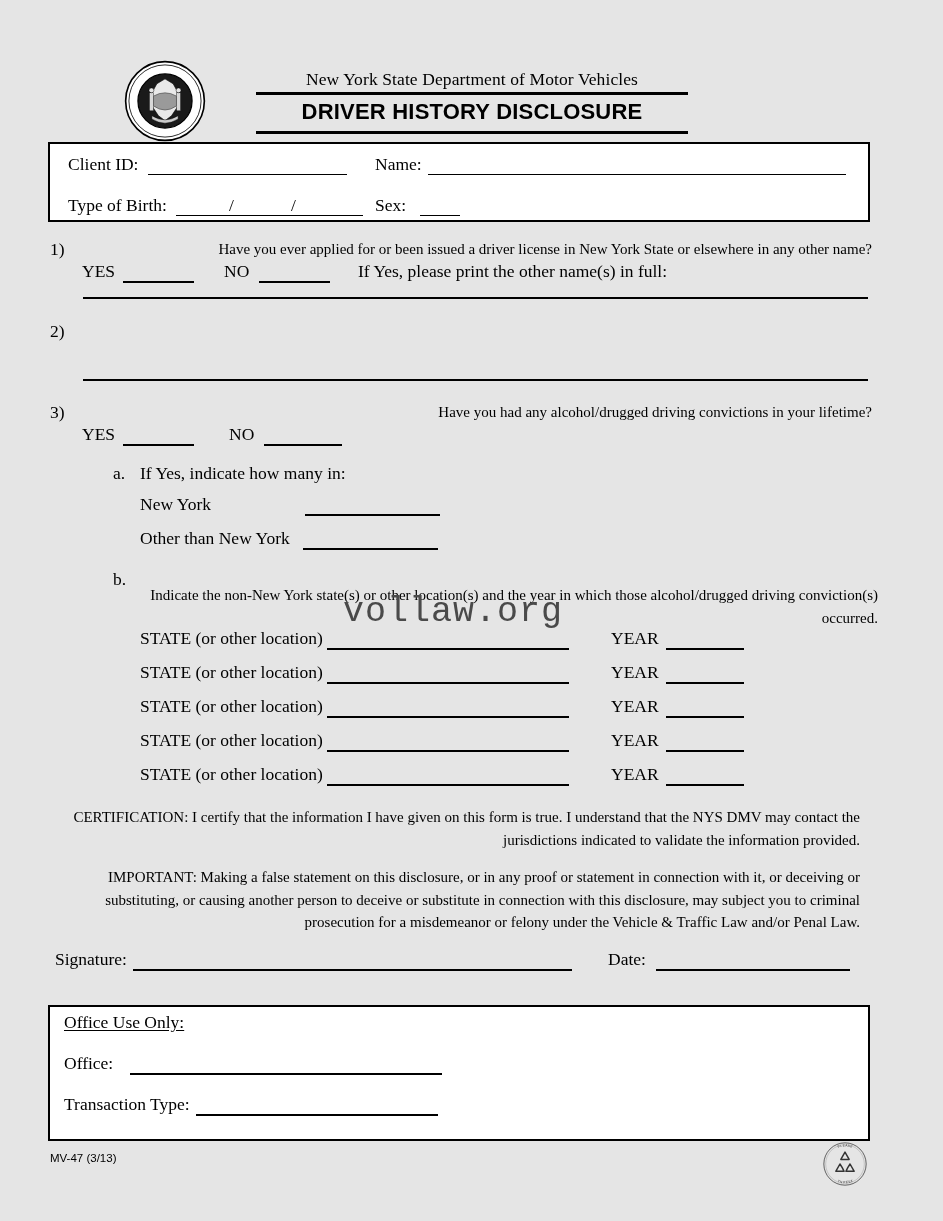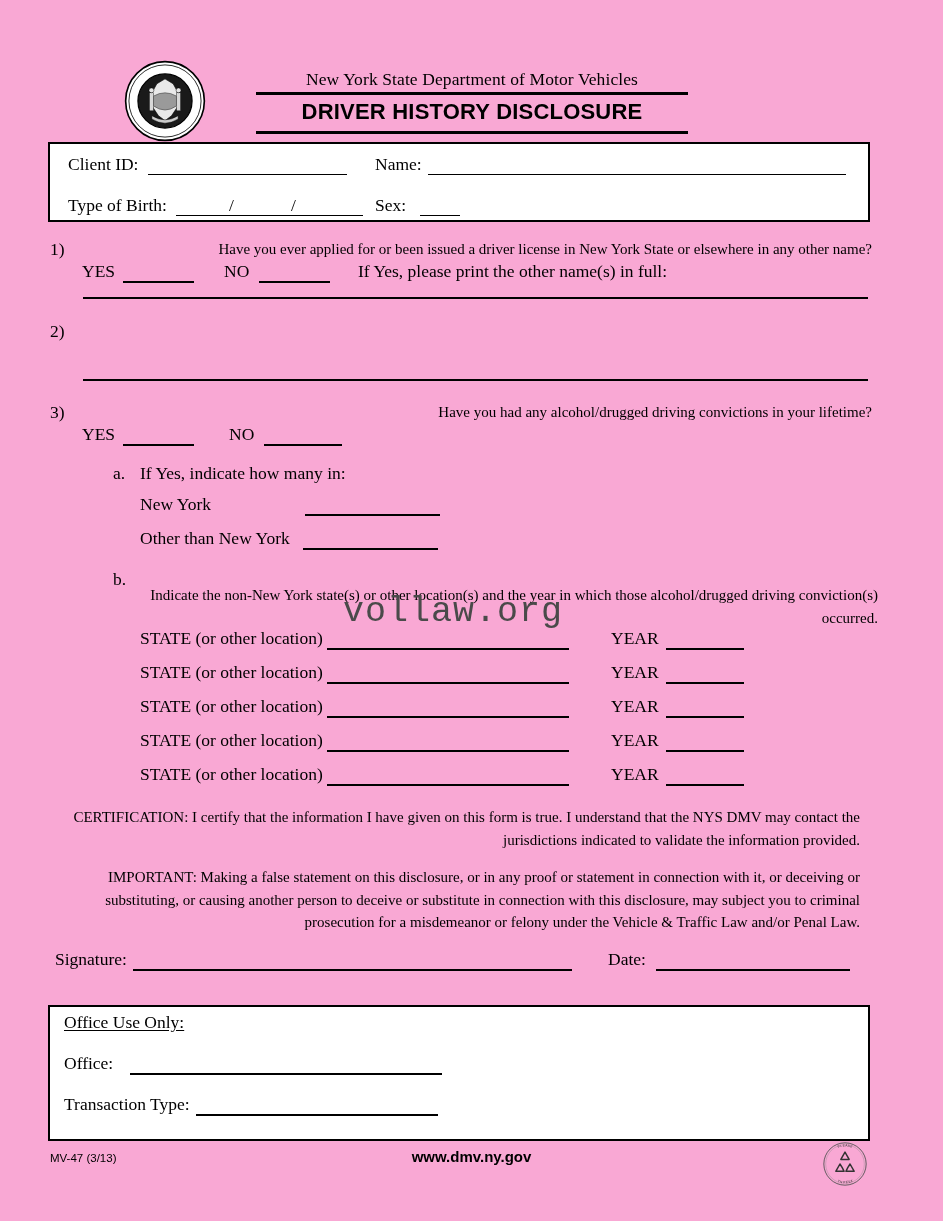--- a/index.html
+++ b/index.html
@@ -8,21 +8,21 @@
     background: #ffffff;
   }
   body {
     font-family: "Liberation Serif", "DejaVu Serif", serif;
     color: #000000;
   }
   .page {
     position: relative;
     width: 943px;
     height: 1221px;
-    background: #f9a8d4;
+    background: #e5e5e5;
     overflow: hidden;
   }
 
   
   .header {
     position: absolute;
     left: 0; top: 0;
     width: 943px; height: 140px;
   }
   .seal {
@@ -283,21 +283,20 @@
 
   <div class="txt underline-text" style="left:64px; top:1011px;">Office Use Only:</div>
 
   <div class="txt" style="left:64px; top:1052px;">Office:</div>
   <div class="uline" style="left:130px; top:1073px; width:312px;"></div>
 
   <div class="txt" style="left:64px; top:1093px;">Transaction Type:</div>
   <div class="uline" style="left:196px; top:1114px; width:242px;"></div>
 
   <div class="footer-code">MV-47 (3/13)</div>
-  <div class="footer-url">www.dmv.ny.gov</div>
 
   <div class="recycle">
     <svg viewBox="0 0 100 100" width="46" height="46" aria-hidden="true">
       <circle cx="50" cy="50" r="46" fill="none" stroke="#555" stroke-width="2"></circle>
       <circle cx="50" cy="50" r="42" fill="none" stroke="#888" stroke-width="0.8"></circle>
       <g fill="none" stroke="#333" stroke-width="3.2" stroke-linejoin="round">
         <path d="M50 24 L59 40 L50 40 L41 40 Z"></path>
         <path d="M30 66 L39 50 L44 58 L48 66 Z"></path>
         <path d="M70 66 L61 50 L56 58 L52 66 Z"></path>
       </g>

